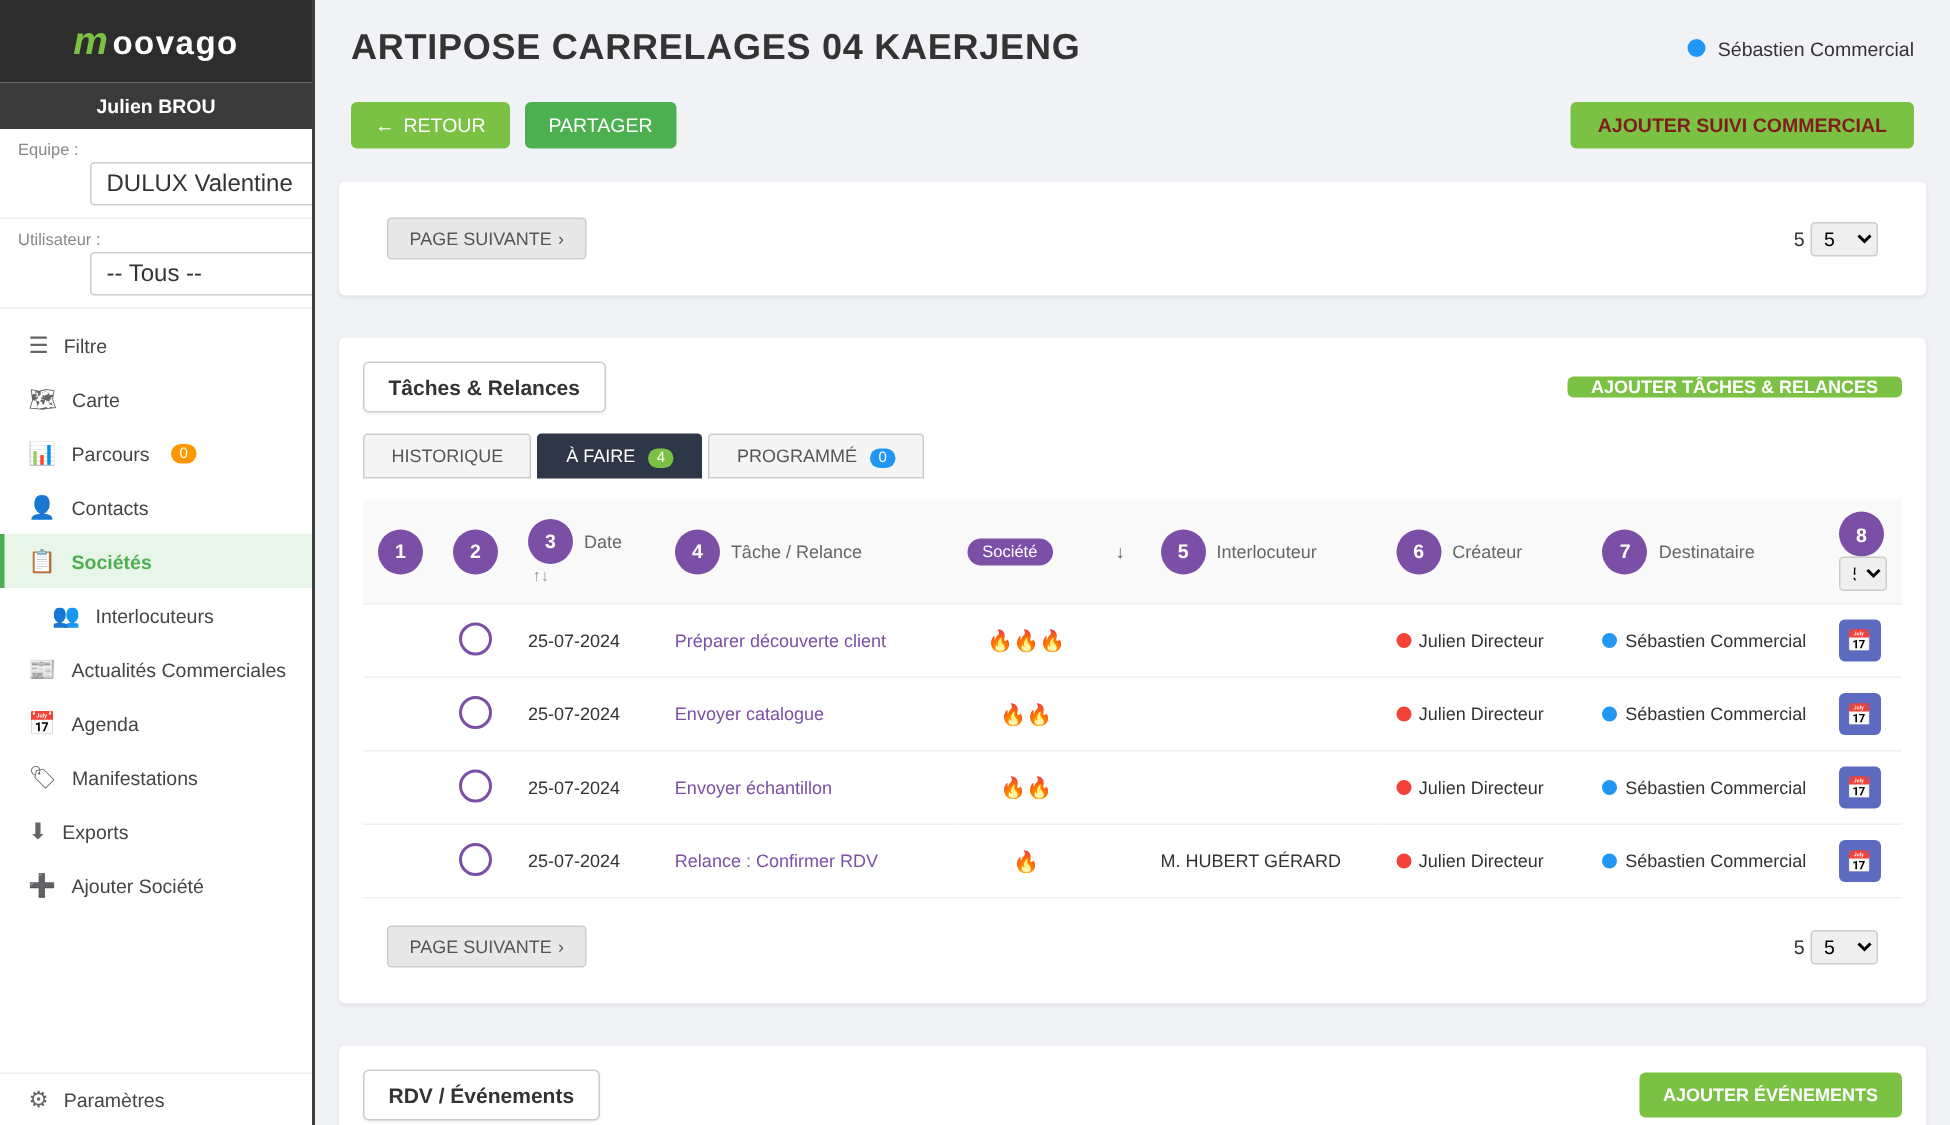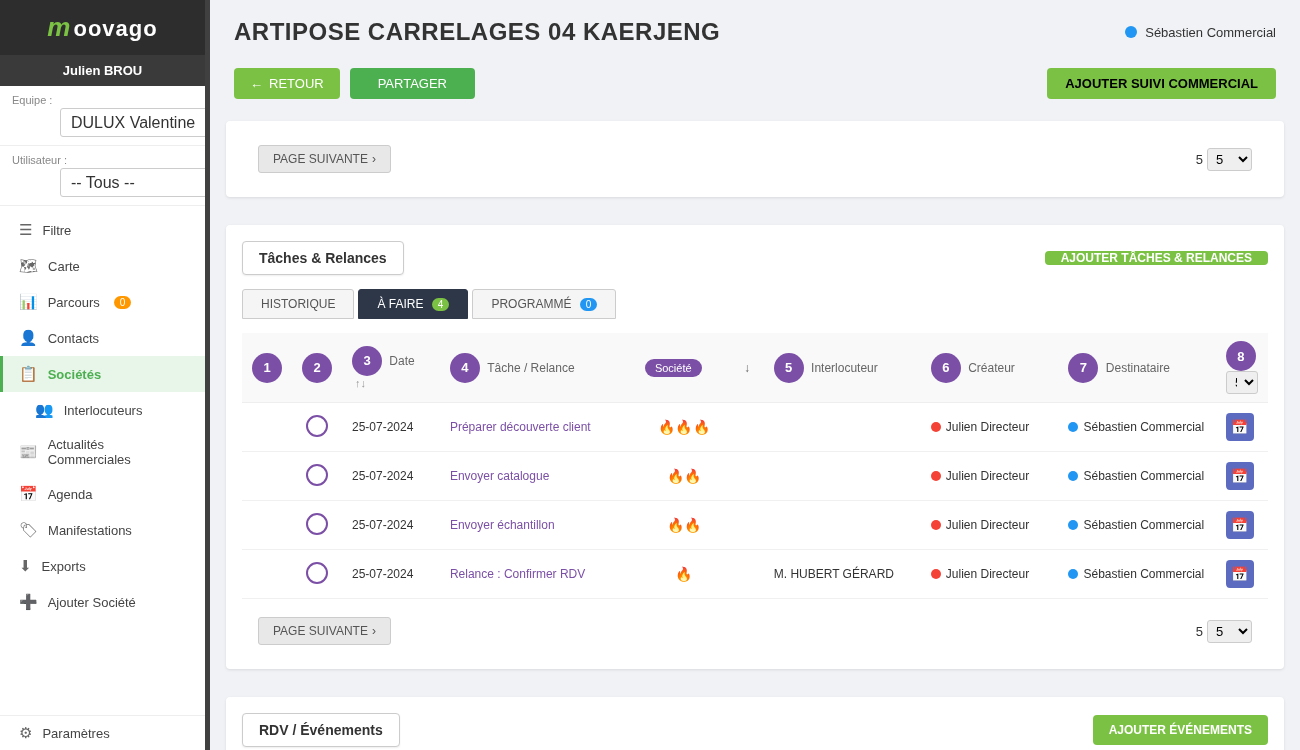--- a/index.html
+++ b/index.html
@@ -5,21 +5,21 @@
     * { box-sizing: border-box; margin: 0; padding: 0; }
     body { font-family: Arial, sans-serif; background: #f0f0f0; display: flex; height: 750px; overflow: hidden; font-size: 13px; }
 
     
     .sidebar {
       width: 210px;
       min-width: 210px;
       background: #fff;
       display: flex;
       flex-direction: column;
-      border-right: 5px solid #404040;
+      border-right: 2px solid #404040;
       height: 750px;
       overflow-y: auto;
     }
     .sidebar-logo {
       background: #2d2d2d;
       padding: 12px 16px;
       display: flex;
       align-items: center;
       justify-content: center;
     }
@@ -149,28 +149,28 @@
       cursor: pointer;
       font-size: 13px;
       display: flex;
       align-items: center;
       gap: 6px;
     }
     .btn-partager {
       background: #4caf50;
       color: #fff;
       border: none;
-      padding: 8px 28px;
+      padding: 8px 16px;
       border-radius: 4px;
       cursor: pointer;
       font-size: 13px;
     }
     .btn-ajouter-suivi {
       background: #7bc144;
-      color: #000000;
+      color: #7f1d1d;
       border: none;
       padding: 8px 18px;
       border-radius: 4px;
       cursor: pointer;
       font-size: 13px;
       font-weight: bold;
     }
     .toolbar-right { margin-left: auto; }
 
     

